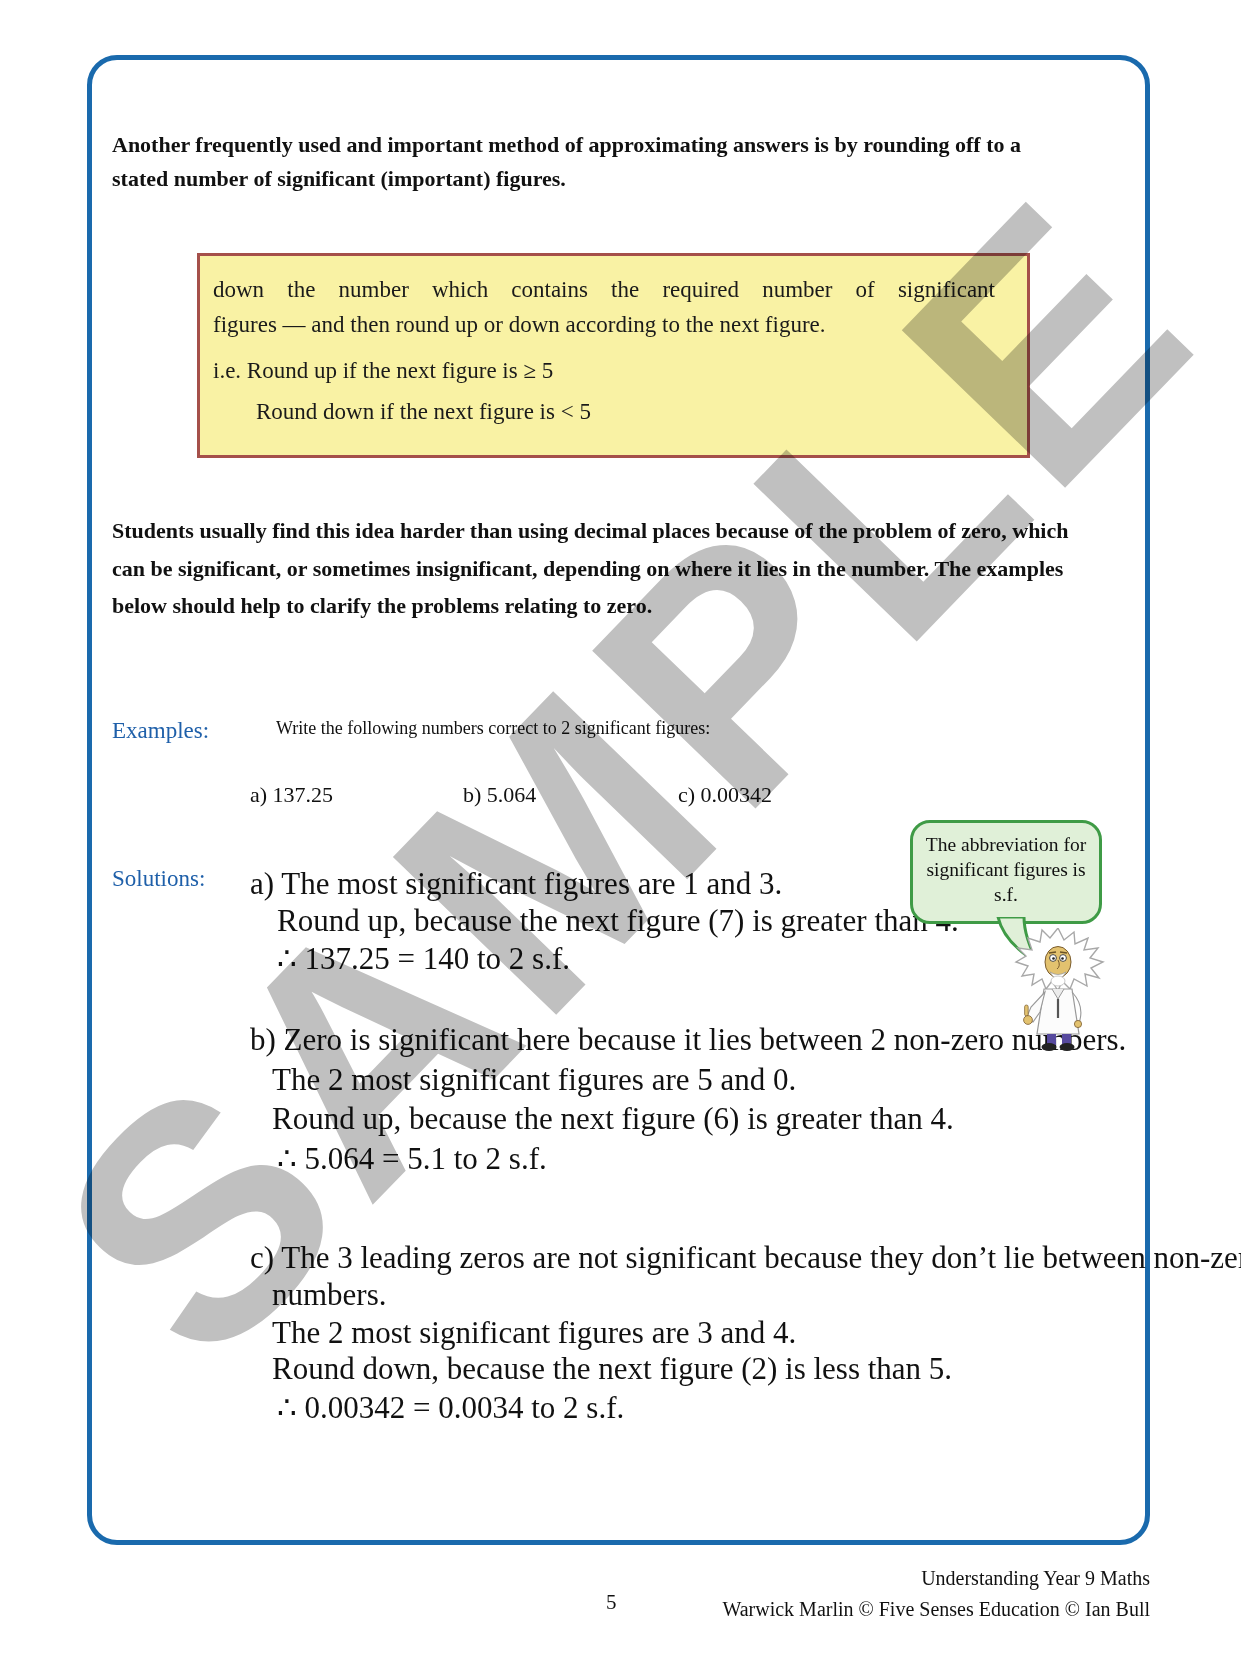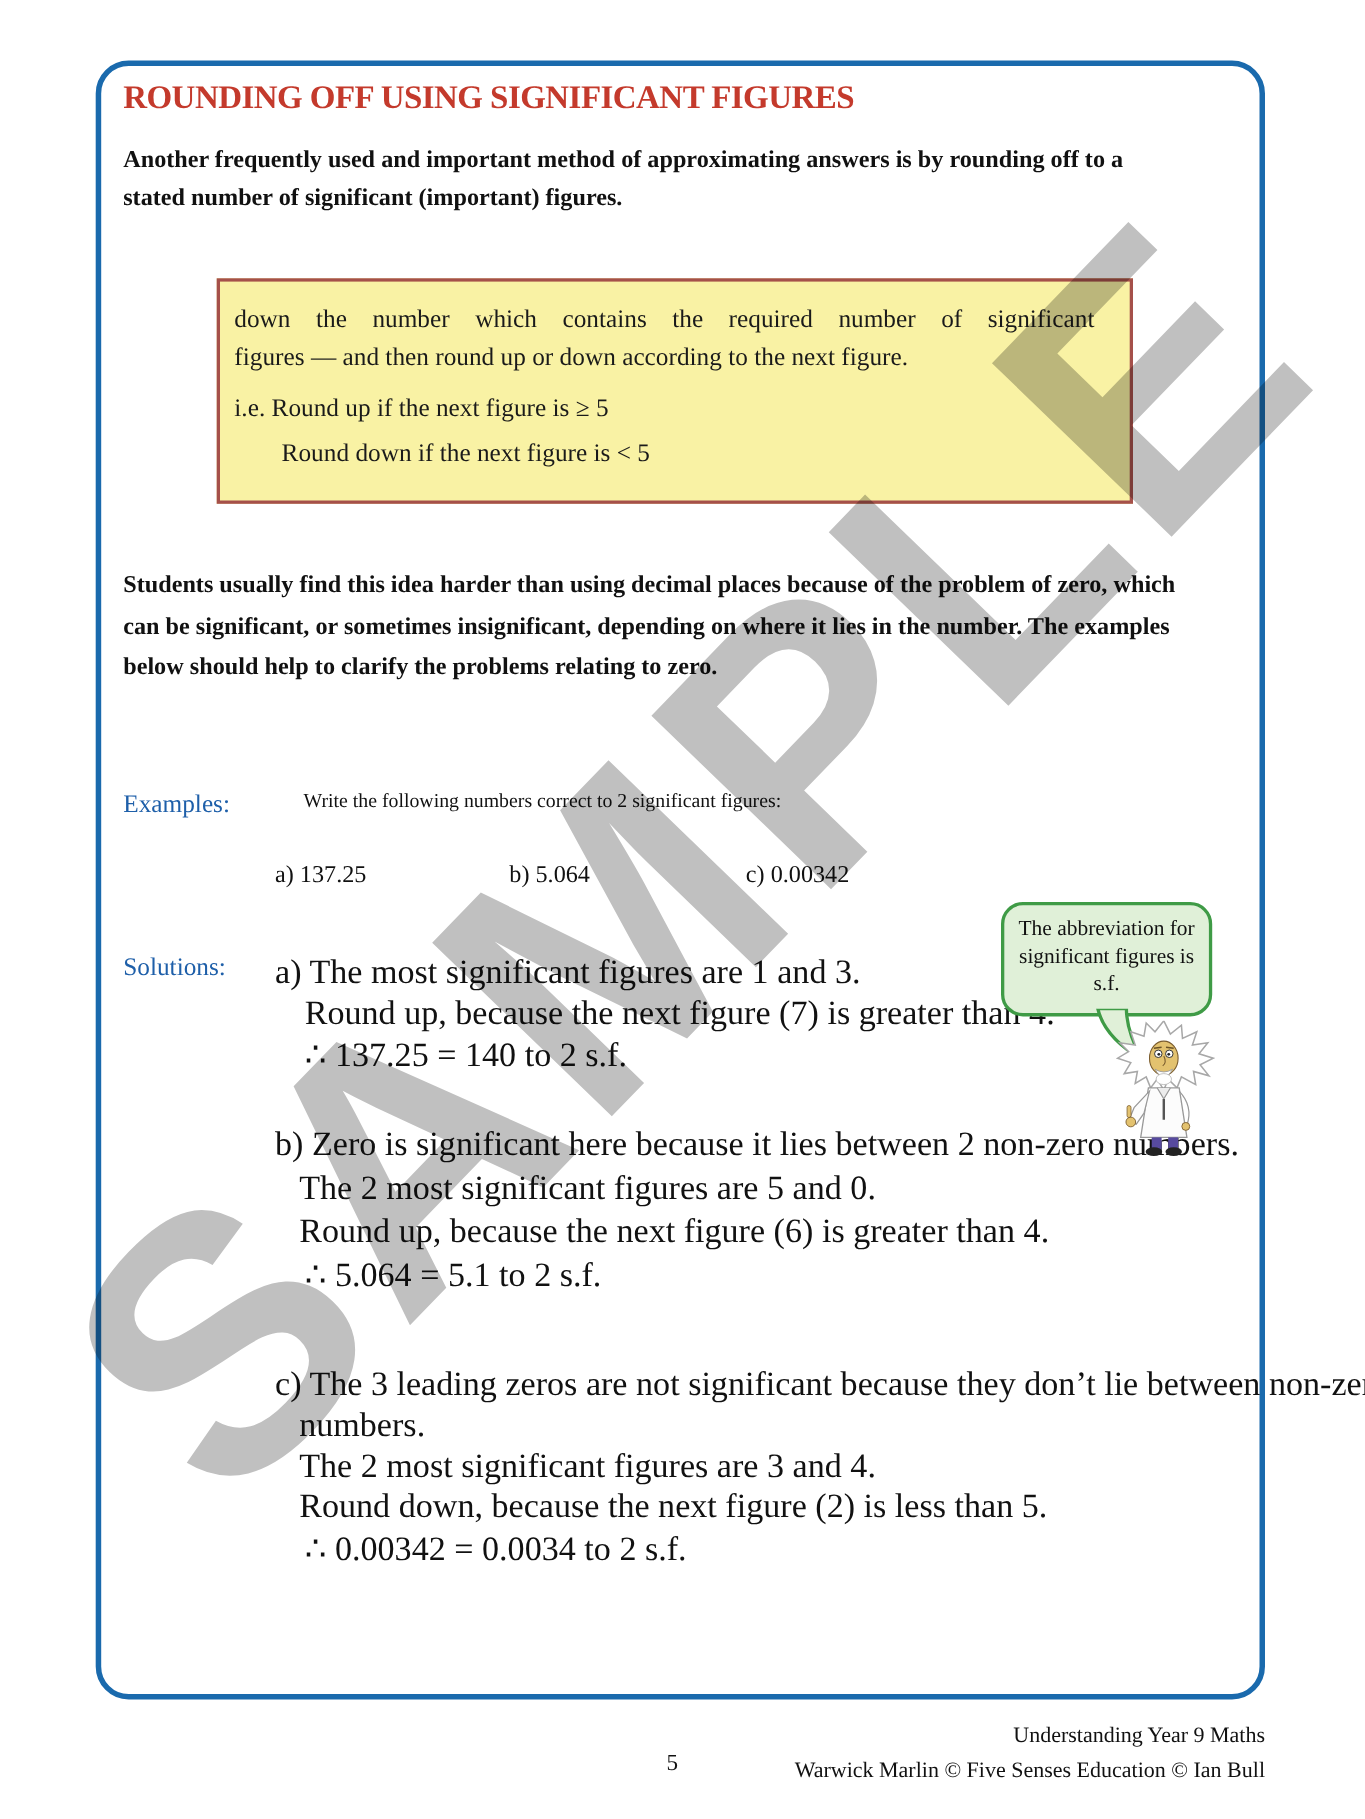--- a/index.html
+++ b/index.html
@@ -56,21 +56,20 @@
     mix-blend-mode:multiply; pointer-events:none; z-index:5;
   }
 </style>
 </head>
 <body>
 
 <div class="page">
 
   <div class="frame"></div>
 
-  <div class="title">ROUNDING OFF USING SIGNIFICANT FIGURES</div>
 
   <div class="intro">
     <div class="line">Another frequently used and important method of approximating answers is by rounding off to a</div>
     <div class="line">stated number of significant (important) figures.</div>
   </div>
 
   <div class="infobox">
     <div class="ib-just">down the number which contains the required number of significant</div>
     <div class="ib-last">figures — and then round up or down according to the next figure.</div>
     <div class="ib-rule1">i.e. Round up if the next figure is ≥ 5</div>

